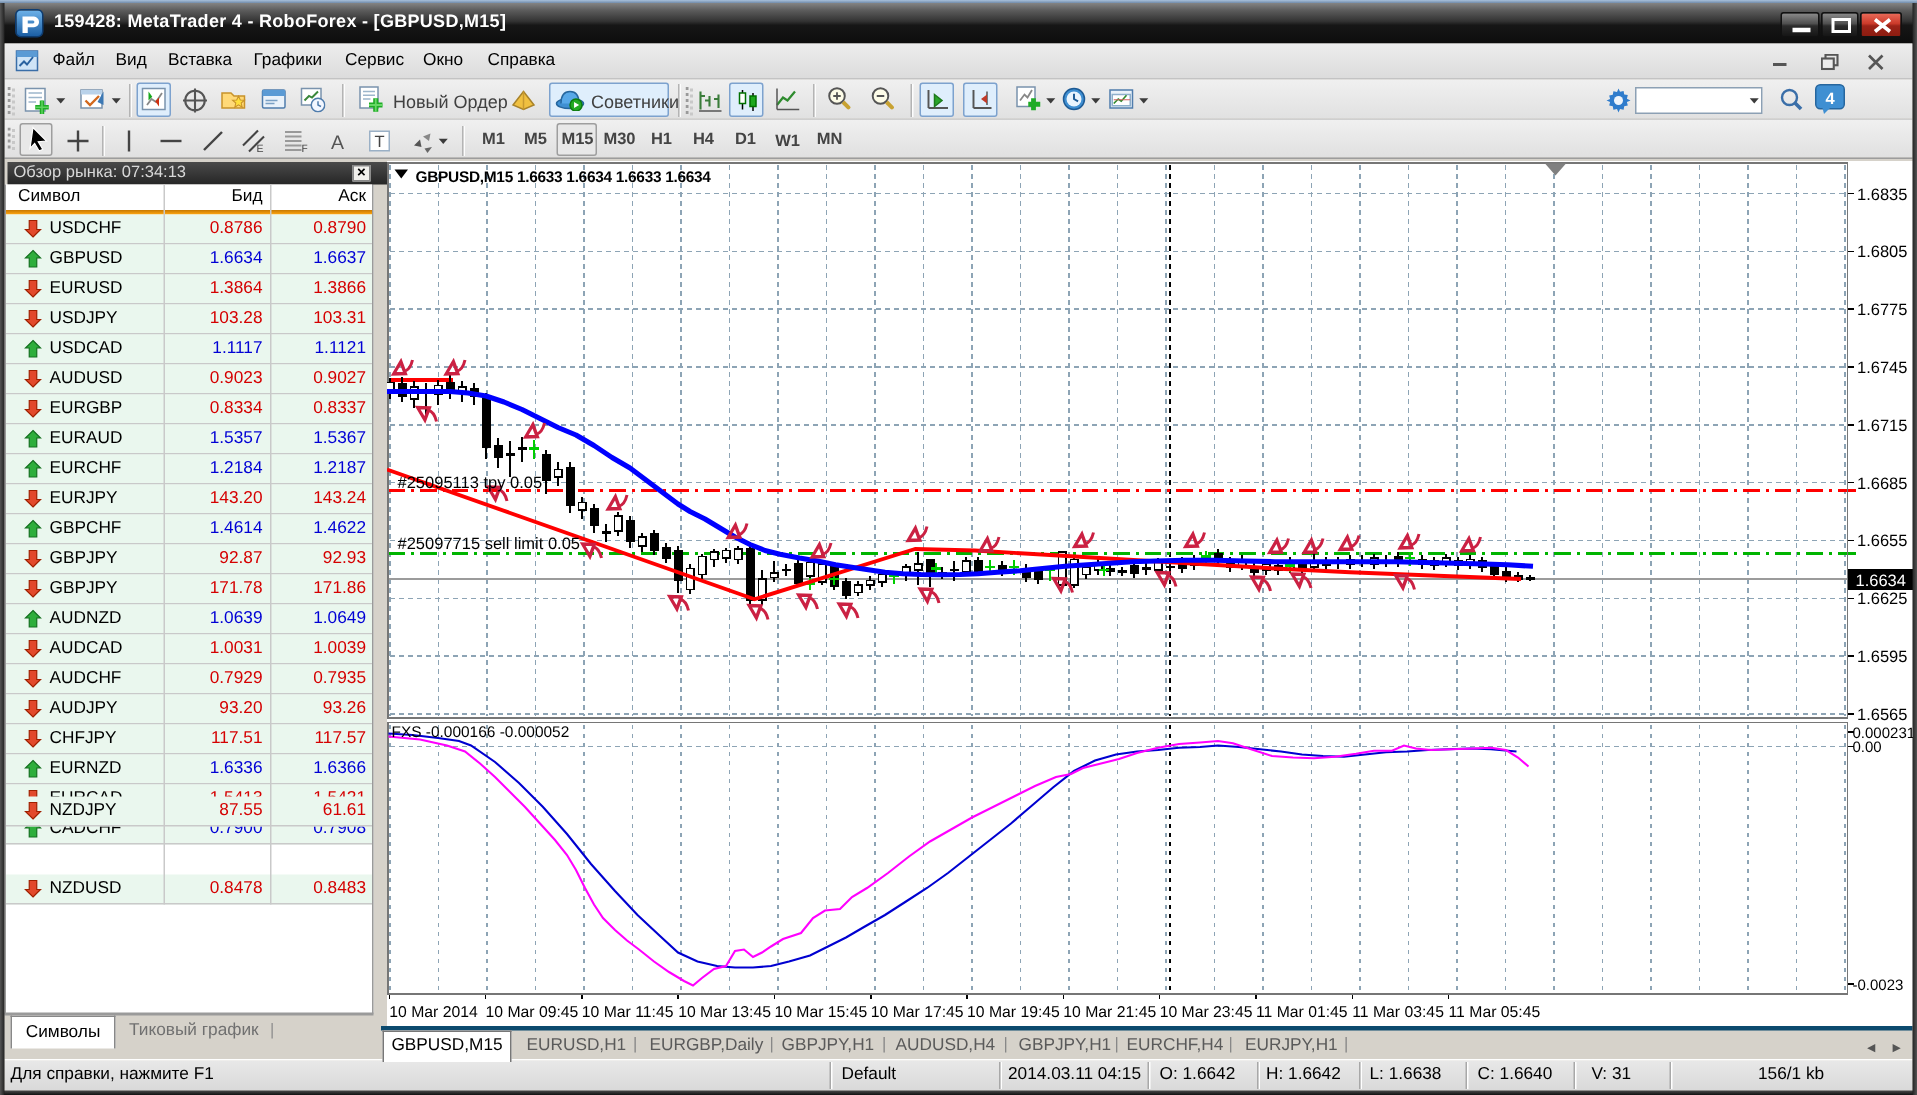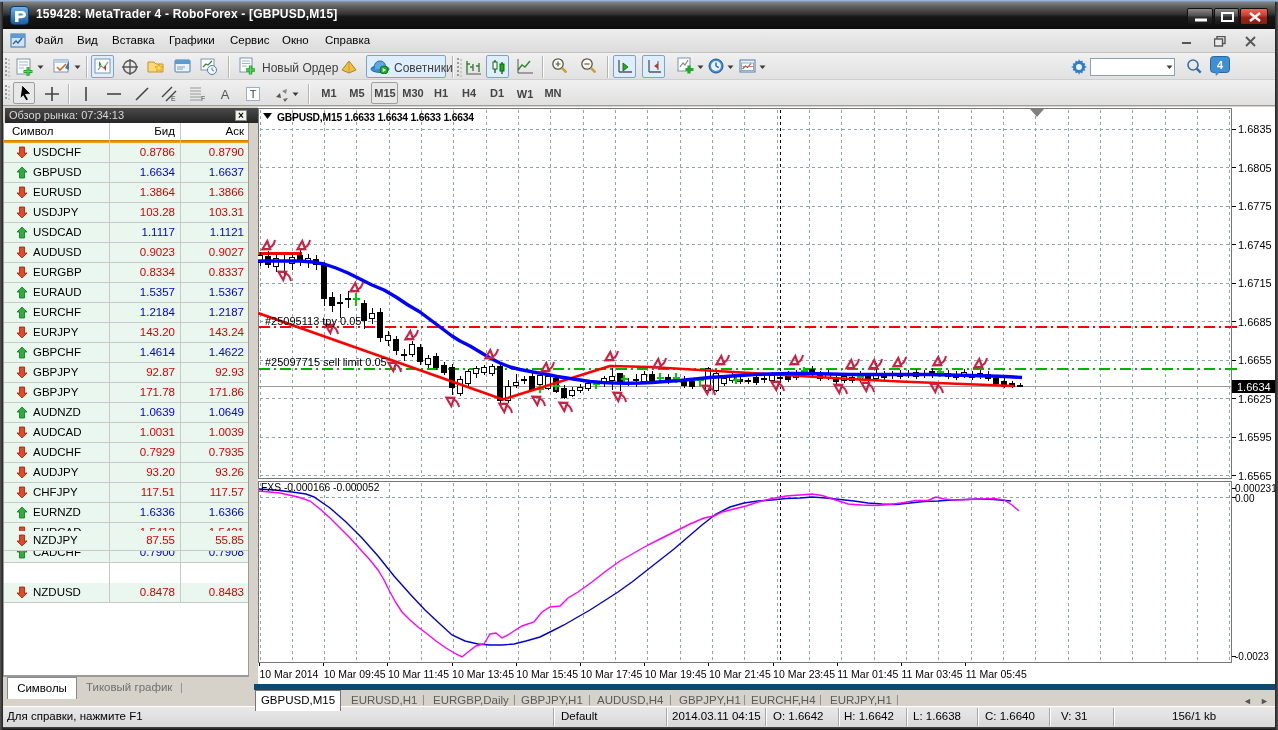--- a/index.html
+++ b/index.html
@@ -45,21 +45,21 @@
 .vd{color:#d50000}.vu{color:#0000d5}
 #mwcol1{position:absolute;left:109px;top:123px;width:1px;height:480px;background:#c9c9c9}
 #mwcol2{position:absolute;left:180px;top:123px;width:1px;height:480px;background:#c9c9c9}
 
 #ptabs{position:absolute;left:3px;top:676px;width:246px;height:24px;background:#d6d2ca;border-top:1px solid #9a9a9a}
 #ptab1{position:absolute;left:7px;top:677px;width:70px;height:22px;background:#fff;border:1px solid #888;border-bottom:none;
  font-size:11.5px;text-align:center;padding-top:4px}
 #ptab2{position:absolute;left:86px;top:681px;font-size:11.5px;color:#707070}
 #ptsep{position:absolute;left:180px;top:681px;font-size:11px;color:#909090}
 
-#ctabbar{position:absolute;left:254px;top:684px;width:1021px;height:22px;background:#d6d2ca;border-top:6px solid #0c4a6e}
+#ctabbar{position:absolute;left:254px;top:684px;width:1021px;height:22px;background:#d6d2ca;border-top:3px solid #0c4a6e}
 #ctab0{position:absolute;left:1px;top:0px;width:86px;height:21px;background:#fff;border:1px solid #777;border-bottom:none;
  font-size:11.5px;text-align:center;padding-top:3px;z-index:2}
 .ctab{position:absolute;top:4px;font-size:11.5px;color:#5a5a5a}
 .ctsep{position:absolute;top:3px;font-size:11px;color:#888}
 .scr{position:absolute;top:6px;font-size:9px;color:#555}
 
 #status{position:absolute;left:3px;top:706px;width:1272px;height:21px;background:linear-gradient(#e8e8e8,#d9d9d9);
  border-top:1px solid #fff;font-size:11.5px;color:#000}
 .st{position:absolute;top:3px}
 .stsep{position:absolute;top:1px;width:2px;height:18px;border-left:1px solid #a8a8a8;border-right:1px solid #fff}
@@ -526,21 +526,21 @@
     <span class="sym">CADCHF</span>
     <span class="vu b">0.7900</span>
     <span class="vu a">0.7908</span>
   </div>
 <div class="mwrow" style="top:531px">
     <svg width="12" height="13" viewBox="0 0 12 13" style="position:absolute;left:12px;top:3px">
       <path d="M6 12 L11 7 H8.5 V1 H3.5 V7 H1 Z" fill="#e2492c" stroke="#a02000" stroke-width="0.8"></path>
     </svg>
     <span class="sym">NZDJPY</span>
     <span class="vd b">87.55</span>
-    <span class="vd a">55.85</span>
+    <span class="vd a">61.61</span>
   </div>
 <div class="mwrow" style="top:583px">
     <svg width="12" height="13" viewBox="0 0 12 13" style="position:absolute;left:12px;top:3px">
       <path d="M6 12 L11 7 H8.5 V1 H3.5 V7 H1 Z" fill="#e2492c" stroke="#a02000" stroke-width="0.8"></path>
     </svg>
     <span class="sym">NZDUSD</span>
     <span class="vd b">0.8478</span>
     <span class="vd a">0.8483</span>
   </div>
 <div id="mwcol1"></div>

